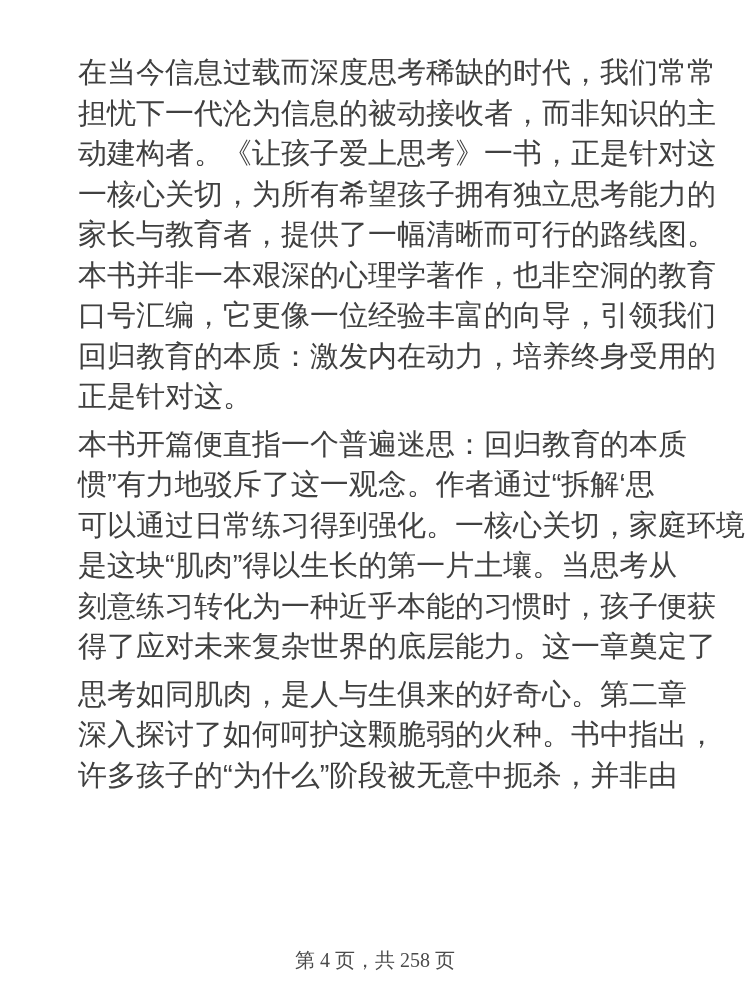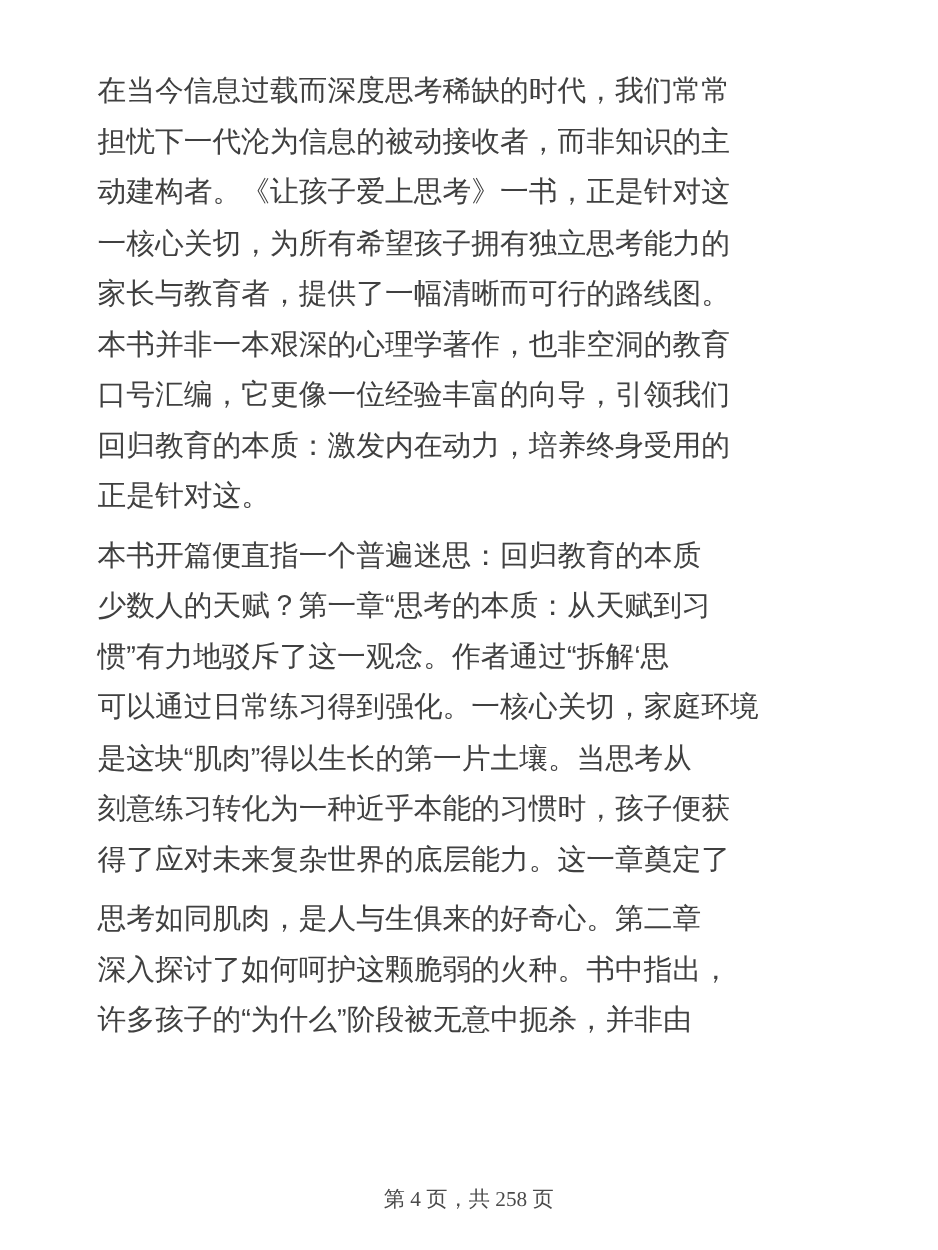--- a/index.html
+++ b/index.html
@@ -23,41 +23,41 @@
     position: absolute;
     inset: 0;
     background: var(--bg-color);
   }
   .content {
     position: absolute;
     left: 78px;
     top: 52px;
     width: 594px;
     color: var(--text-color);
-    font-size: 23px;
+    font-size: 29px;
     line-height: 40.5px;
     font-weight: 400;
     letter-spacing: 0;
   }
   .paragraph {
     margin: 0 0 7px 0;
   }
   .text-line {
     white-space: nowrap;
     height: 40.5px;
     text-align: justify;
   }
   .page-footer {
     position: absolute;
     left: 0;
     top: 948px;
     width: 750px;
     text-align: center;
     font-family: "Liberation Serif", serif;
-    font-size: 17px;
+    font-size: 20px;
     line-height: 24px;
     color: var(--footer-color);
   }
 </style>
 </head>
 <body>
 
 <div class="page">
   <div class="content">
       <div class="paragraph">
@@ -66,21 +66,20 @@
         <div class="text-line">动建构者。《让孩子爱上思考》一书，正是针对这</div>
         <div class="text-line">一核心关切，为所有希望孩子拥有独立思考能力的</div>
         <div class="text-line">家长与教育者，提供了一幅清晰而可行的路线图。</div>
         <div class="text-line">本书并非一本艰深的心理学著作，也非空洞的教育</div>
         <div class="text-line">口号汇编，它更像一位经验丰富的向导，引领我们</div>
         <div class="text-line">回归教育的本质：激发内在动力，培养终身受用的</div>
         <div class="text-line">正是针对这。</div>
       </div>
       <div class="paragraph">
         <div class="text-line">本书开篇便直指一个普遍迷思：回归教育的本质</div>
-        <div class="text-line">少数人的天赋？第一章“思考的本质：从天赋到习</div>
         <div class="text-line">惯”有力地驳斥了这一观念。作者通过“拆解‘思</div>
         <div class="text-line">可以通过日常练习得到强化。一核心关切，家庭环境</div>
         <div class="text-line">是这块“肌肉”得以生长的第一片土壤。当思考从</div>
         <div class="text-line">刻意练习转化为一种近乎本能的习惯时，孩子便获</div>
         <div class="text-line">得了应对未来复杂世界的底层能力。这一章奠定了</div>
       </div>
       <div class="paragraph">
         <div class="text-line">思考如同肌肉，是人与生俱来的好奇心。第二章</div>
         <div class="text-line">深入探讨了如何呵护这颗脆弱的火种。书中指出，</div>
         <div class="text-line">许多孩子的“为什么”阶段被无意中扼杀，并非由</div>

